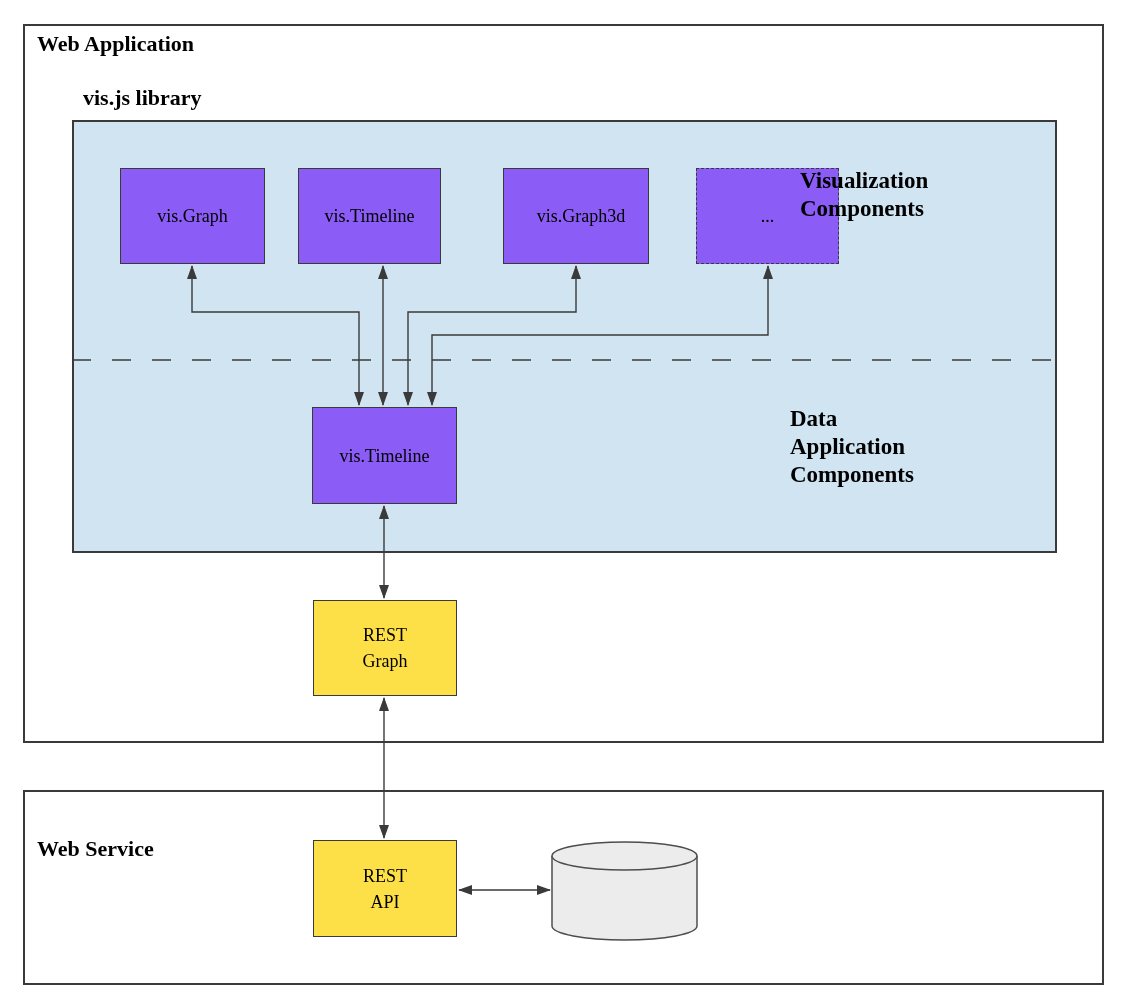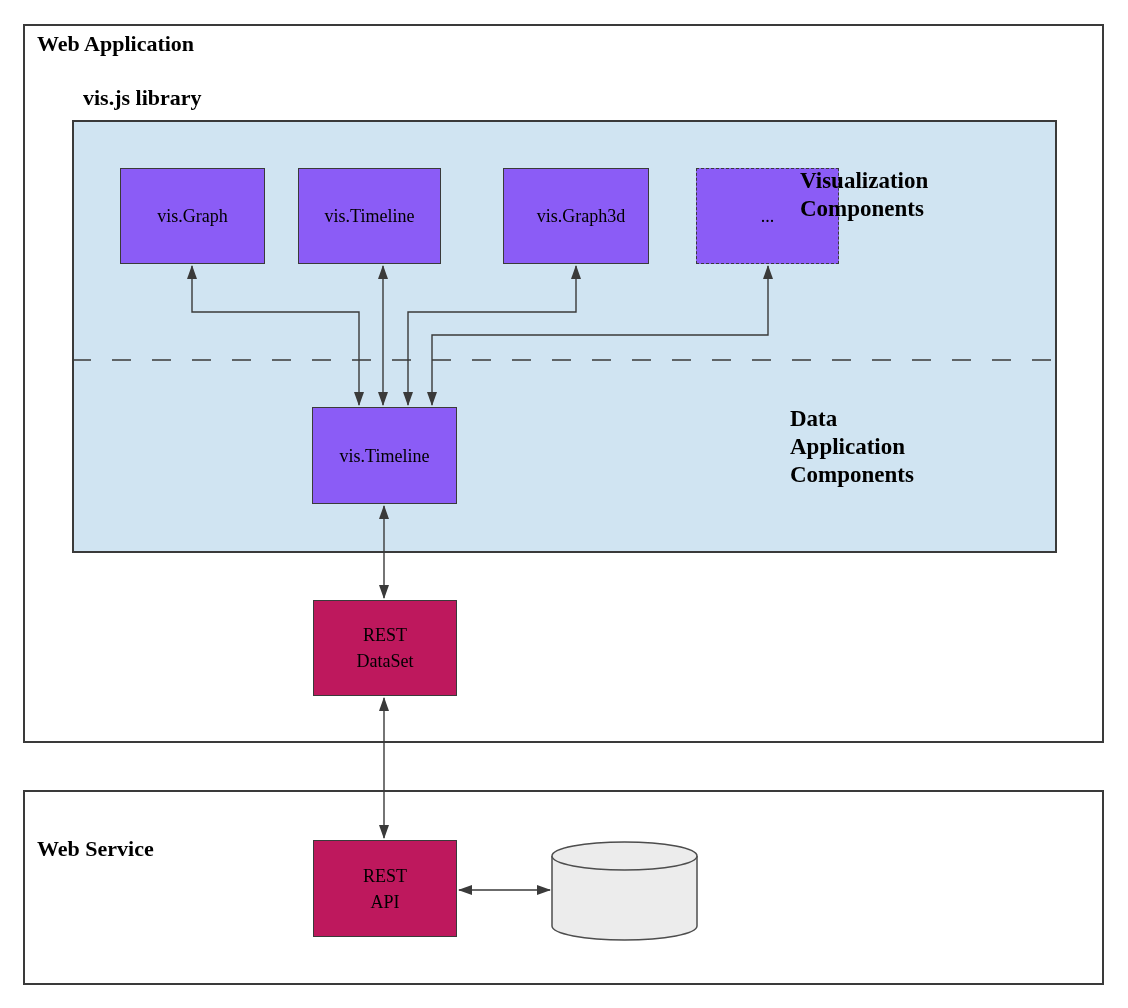--- a/index.html
+++ b/index.html
@@ -3,21 +3,21 @@
 <meta charset="utf-8">
 <style>
   html,body{margin:0;padding:0;background:#ffffff;}
   .canvas{position:relative;width:1128px;height:1008px;background:#ffffff;overflow:hidden;
           font-family:Liberation Serif, serif;color:#000;}
   .frame{position:absolute;background:#ffffff;border:2px solid #3a3a3a;box-sizing:border-box;}
   .panel-blue{position:absolute;background:#d0e4f2;border:2px solid #3a3a3a;box-sizing:border-box;}
   .node{position:absolute;background:#8b5cf6;border:1.5px solid #3a3a3a;box-sizing:border-box;
         display:flex;align-items:center;justify-content:center;text-align:center;
         font-size:18px;line-height:26px;}
-  .node.gray{background:#be185d;}
+  .node.gray{background:#fde047;}
   .node.dashed{border:1.5px dashed #3a3a3a;}
   .hdr{position:absolute;font-weight:bold;white-space:nowrap;}
   .hdr-lg{font-size:22px;}
   .hdr-md{font-size:22px;}
   .side-label{position:absolute;font-weight:bold;font-size:23px;line-height:28px;
               text-align:left;}
   .cyl-label{position:absolute;left:552px;top:842px;width:145px;height:98px;
              display:flex;align-items:center;justify-content:center;font-size:18px;}
   svg.overlay{position:absolute;left:0;top:0;pointer-events:none;z-index:20;}
 </style>
@@ -55,21 +55,21 @@
     <div>Components</div>
   </div>
 
   <div class="node" style="left:312px;top:407px;width:145px;height:97px;">
     <span>vis.Timeline</span>
   </div>
 
   <div class="node gray" style="left:313px;top:600px;width:144px;height:96px;">
     <span>
       <span style="display:block">REST</span>
-      <span style="display:block">DataSet</span>
+      <span style="display:block">Graph</span>
     </span>
   </div>
 
   <div class="frame" style="left:23px;top:790px;width:1081px;height:195px;"></div>
   <div class="hdr hdr-lg" style="left:37px;top:836px;">Web Service</div>
 
   <div class="node gray" style="left:313px;top:840px;width:144px;height:97px;">
     <span>
       <span style="display:block">REST</span>
       <span style="display:block">API</span>

